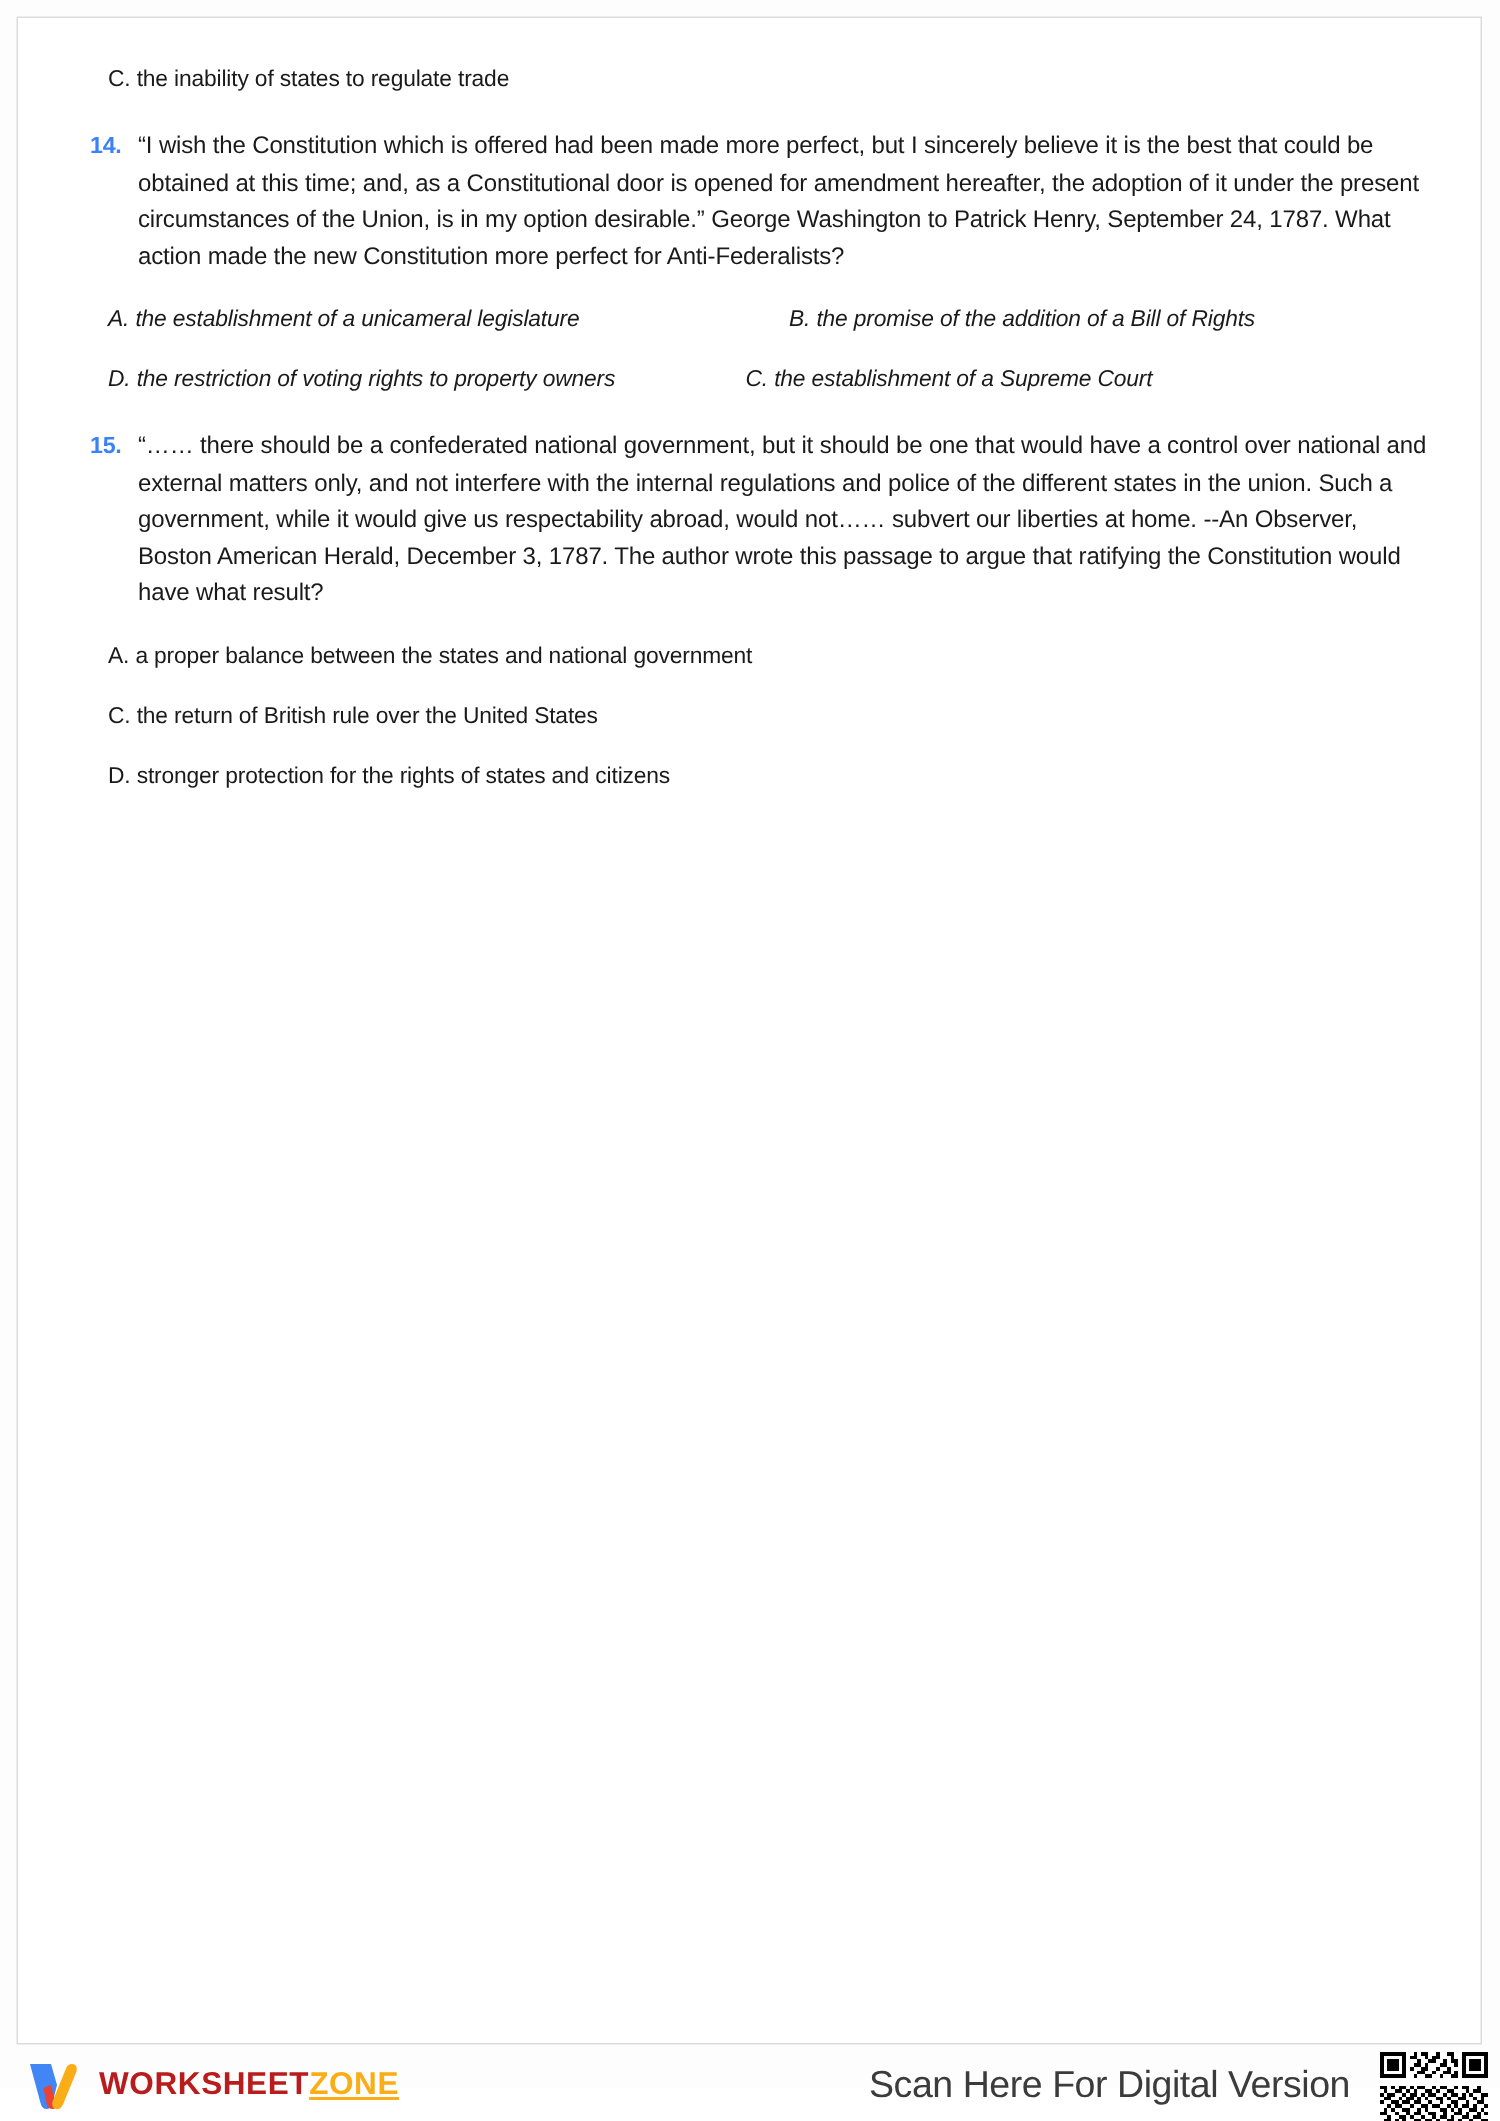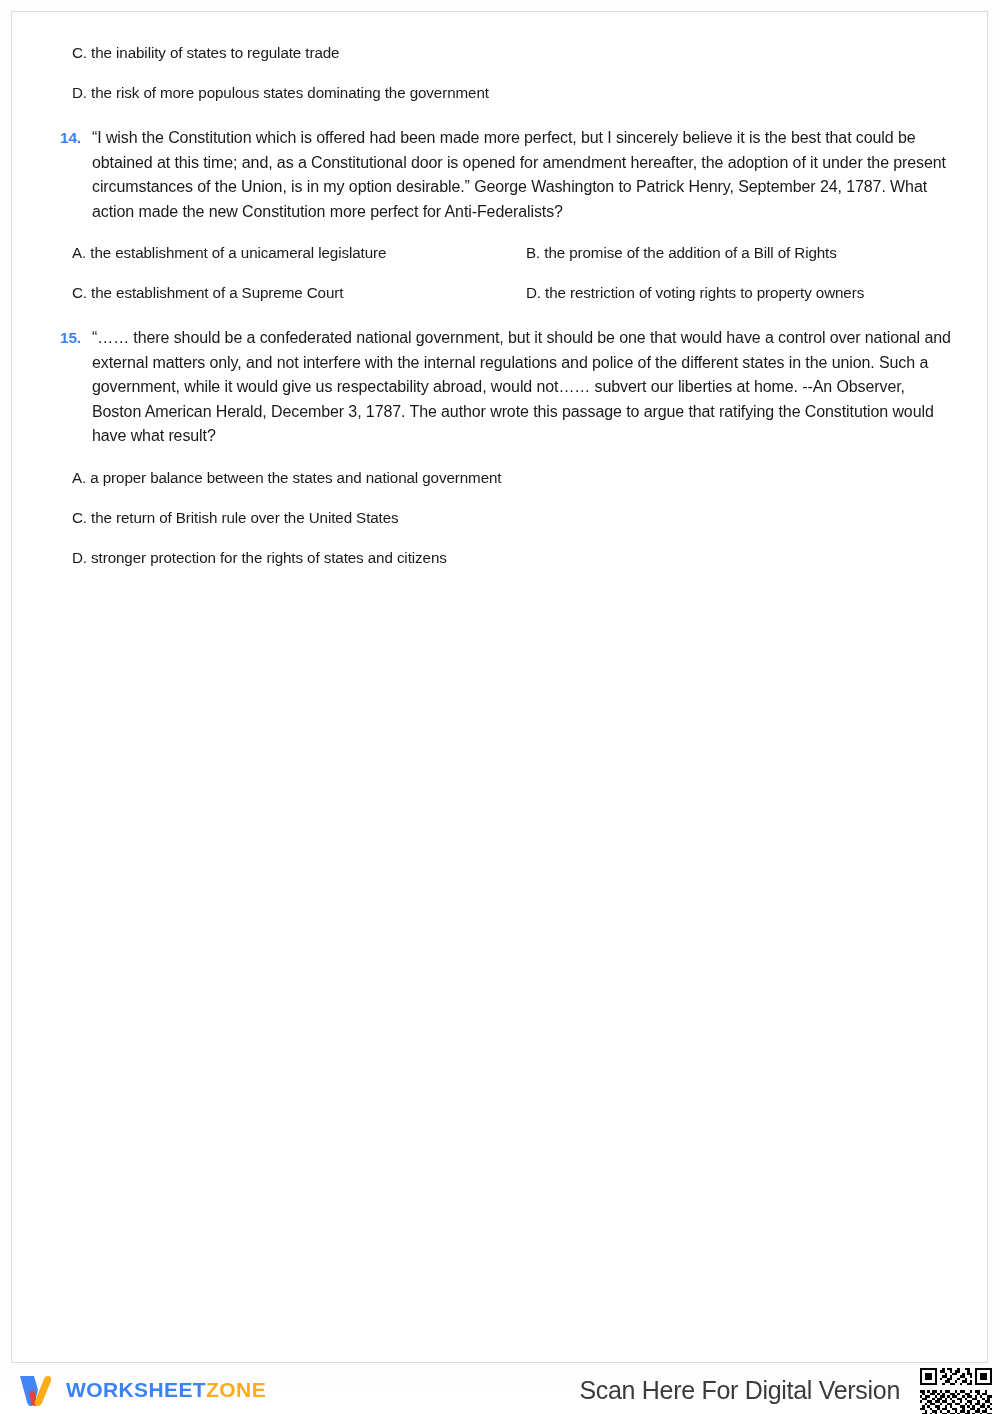--- a/index.html
+++ b/index.html
@@ -60,20 +60,21 @@
     color: #1a1a1a;
     line-height: 22px;
     margin: 0 0 0 12px;
     padding-top: 18px;
     letter-spacing: -0.1px;
   }
   .opt-row {
     display: flex;
     padding-top: 18px;
     margin-left: 12px;
+    font-style: italic;
   }
   .opt-col {
     font-size: 15.2px;
     color: #1a1a1a;
     line-height: 22px;
     letter-spacing: -0.1px;
   }
   .opt-col.left { flex: 0 0 454px; }
   .opt-col.right { flex: 1; }
   .intro-opts { margin-top: 0; }
@@ -99,22 +100,22 @@
   .brand-mark {
     width: 42px;
     height: 36px;
     margin-right: 10px;
   }
   .brand-text {
     font-size: 21px;
     font-weight: bold;
     letter-spacing: 0.4px;
   }
-  .brand-text .w { color: #3b82f6; }
-  .brand-text .z { color: #fbad18; }
+  .brand-text .w { color: #b91c1c; }
+  .brand-text .z { color: #fbad18; text-decoration: underline; }
   .scan {
     position: absolute;
     right: 100px;
     top: 10px;
     font-size: 25px;
     color: #3b3b3b;
     letter-spacing: -0.3px;
     white-space: nowrap;
   }
   .qr {
@@ -128,35 +129,34 @@
 </style>
 </head>
 <body>
 
 <div class="page">
 
   <div class="sheet">
 
     <div class="intro-opts">
       <div class="opt-single">C. the inability of states to regulate trade</div>
-      <div class="opt-single">D. the risk of more populous states dominating the government</div>
     </div>
 
     <div class="q-block">
       <div class="q-num">14.</div>
       <div class="q-text">“I wish the Constitution which is offered had been made more perfect, but I sincerely believe it is the best that could be obtained at this time; and, as a Constitutional door is opened for amendment hereafter, the adoption of it under the present circumstances of the Union, is in my option desirable.”  George Washington to Patrick Henry, September 24, 1787.  What action made the new Constitution more perfect for Anti-Federalists?</div>
     </div>
 
     <div class="opt-row">
       <div class="opt-col left">A. the establishment of a unicameral legislature</div>
       <div class="opt-col right">B. the promise of the addition of a Bill of Rights</div>
     </div>
     <div class="opt-row">
+      <div class="opt-col right">D. the restriction of voting rights to property owners</div>
       <div class="opt-col left">C. the establishment of a Supreme Court</div>
-      <div class="opt-col right">D. the restriction of voting rights to property owners</div>
     </div>
 
     <div class="q-block">
       <div class="q-num">15.</div>
       <div class="q-text">“…… there should be a confederated national government, but it should be one that would have a control over national and external matters only, and not interfere with the internal regulations and police of the different states in the union.  Such a government, while it would give us respectability abroad, would not…… subvert our liberties at home.  --An Observer, Boston American Herald, December 3, 1787.  The author wrote this passage to argue that ratifying the Constitution would have what result?</div>
     </div>
 
     <div>
       <div class="opt-single">A. a proper balance between the states and national government</div>
       <div class="opt-single">C. the return of British rule over the United States</div>

